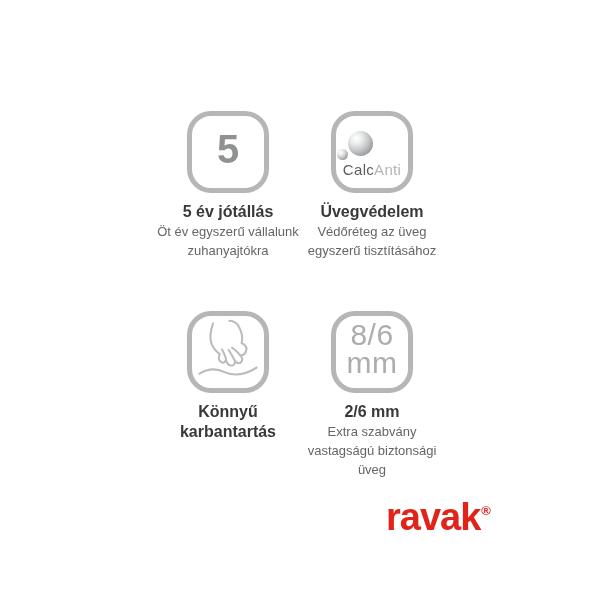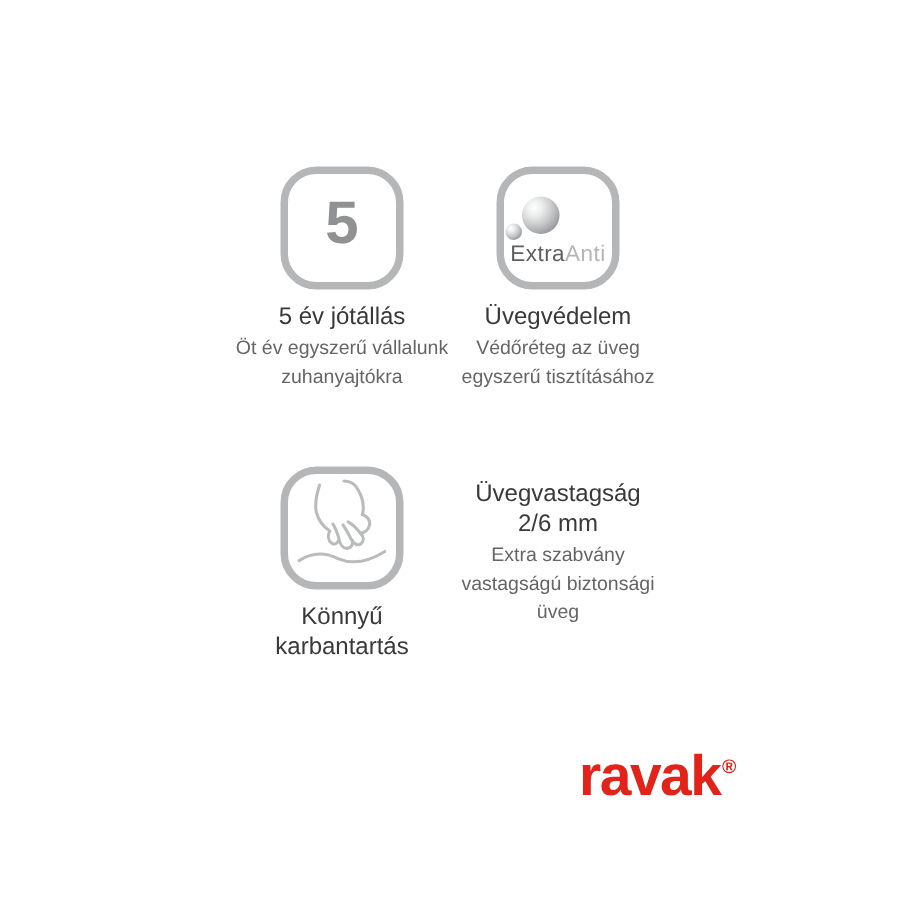--- a/index.html
+++ b/index.html
@@ -41,21 +41,21 @@
   }
   .sphere.large{left:12px;top:15px;width:25px;height:25px;}
   .sphere.small{left:1px;top:33px;width:11px;height:11px;}
   .anticalc-label{
     position:absolute;left:0;right:0;bottom:10px;
     font-size:15px;letter-spacing:0.3px;white-space:nowrap;
   }
   .anticalc-label .anti{color:var(--anticalc_dark);}
   .anticalc-label .calc{color:var(--anticalc_light);}
   .hand-svg{display:block;margin:0 auto;}
-  .card-title{margin:9px 0 0;font-size:16px;line-height:20px;font-weight:normal;color:var(--title_dark);}
+  .card-title{margin:9px 0 0;font-size:16px;line-height:20px;font-weight:bold;color:var(--title_dark);}
   .card-desc{margin:0;font-size:13px;line-height:19px;color:var(--desc_gray);font-weight:normal;}
   .line{display:block;white-space:nowrap;}
   .logo{
     position:absolute;left:386px;top:492px;
     font-size:38px;line-height:38px;font-weight:bold;letter-spacing:-1px;
     color:var(--brand_red);white-space:nowrap;text-align:center;
   }
   .logo .reg{font-size:13px;vertical-align:15px;letter-spacing:0;margin-left:1px;}
 </style>
 </head>
@@ -74,21 +74,21 @@
       <span class="line">Öt év egyszerű vállalunk</span>
       <span class="line">zuhanyajtókra</span>
     </p>
   </section>
 
   <section class="cell r1c2">
     <div class="icon-frame">
       <span class="sphere large"></span>
       <span class="sphere small"></span>
       <div class="anticalc-label">
-        <span class="anti">Extra</span><span class="calc">Anti</span>
+        <span class="anti">Calc</span><span class="calc">Anti</span>
       </div>
     </div>
     <h3 class="card-title">
       <span class="line">Üvegvédelem</span>
     </h3>
     <p class="card-desc">
       <span class="line">Védőréteg az üveg</span>
       <span class="line">egyszerű tisztításához</span>
     </p>
   </section>
@@ -105,22 +105,27 @@
         </g>
       </svg>
     </div>
     <h3 class="card-title">
       <span class="line">Könnyű</span>
       <span class="line">karbantartás</span>
     </h3>
   </section>
 
   <section class="cell r2c2">
+    <div class="icon-frame">
+      <div class="thickness-text">
+        <span>8/6</span>
+        <span>mm</span>
+      </div>
+    </div>
     <h3 class="card-title">
-      <span class="line">Üvegvastagság</span>
       <span class="line">2/6 mm</span>
     </h3>
     <p class="card-desc">
       <span class="line">Extra szabvány</span>
       <span class="line">vastagságú biztonsági</span>
       <span class="line">üveg</span>
     </p>
   </section>
 
   <div class="logo">

